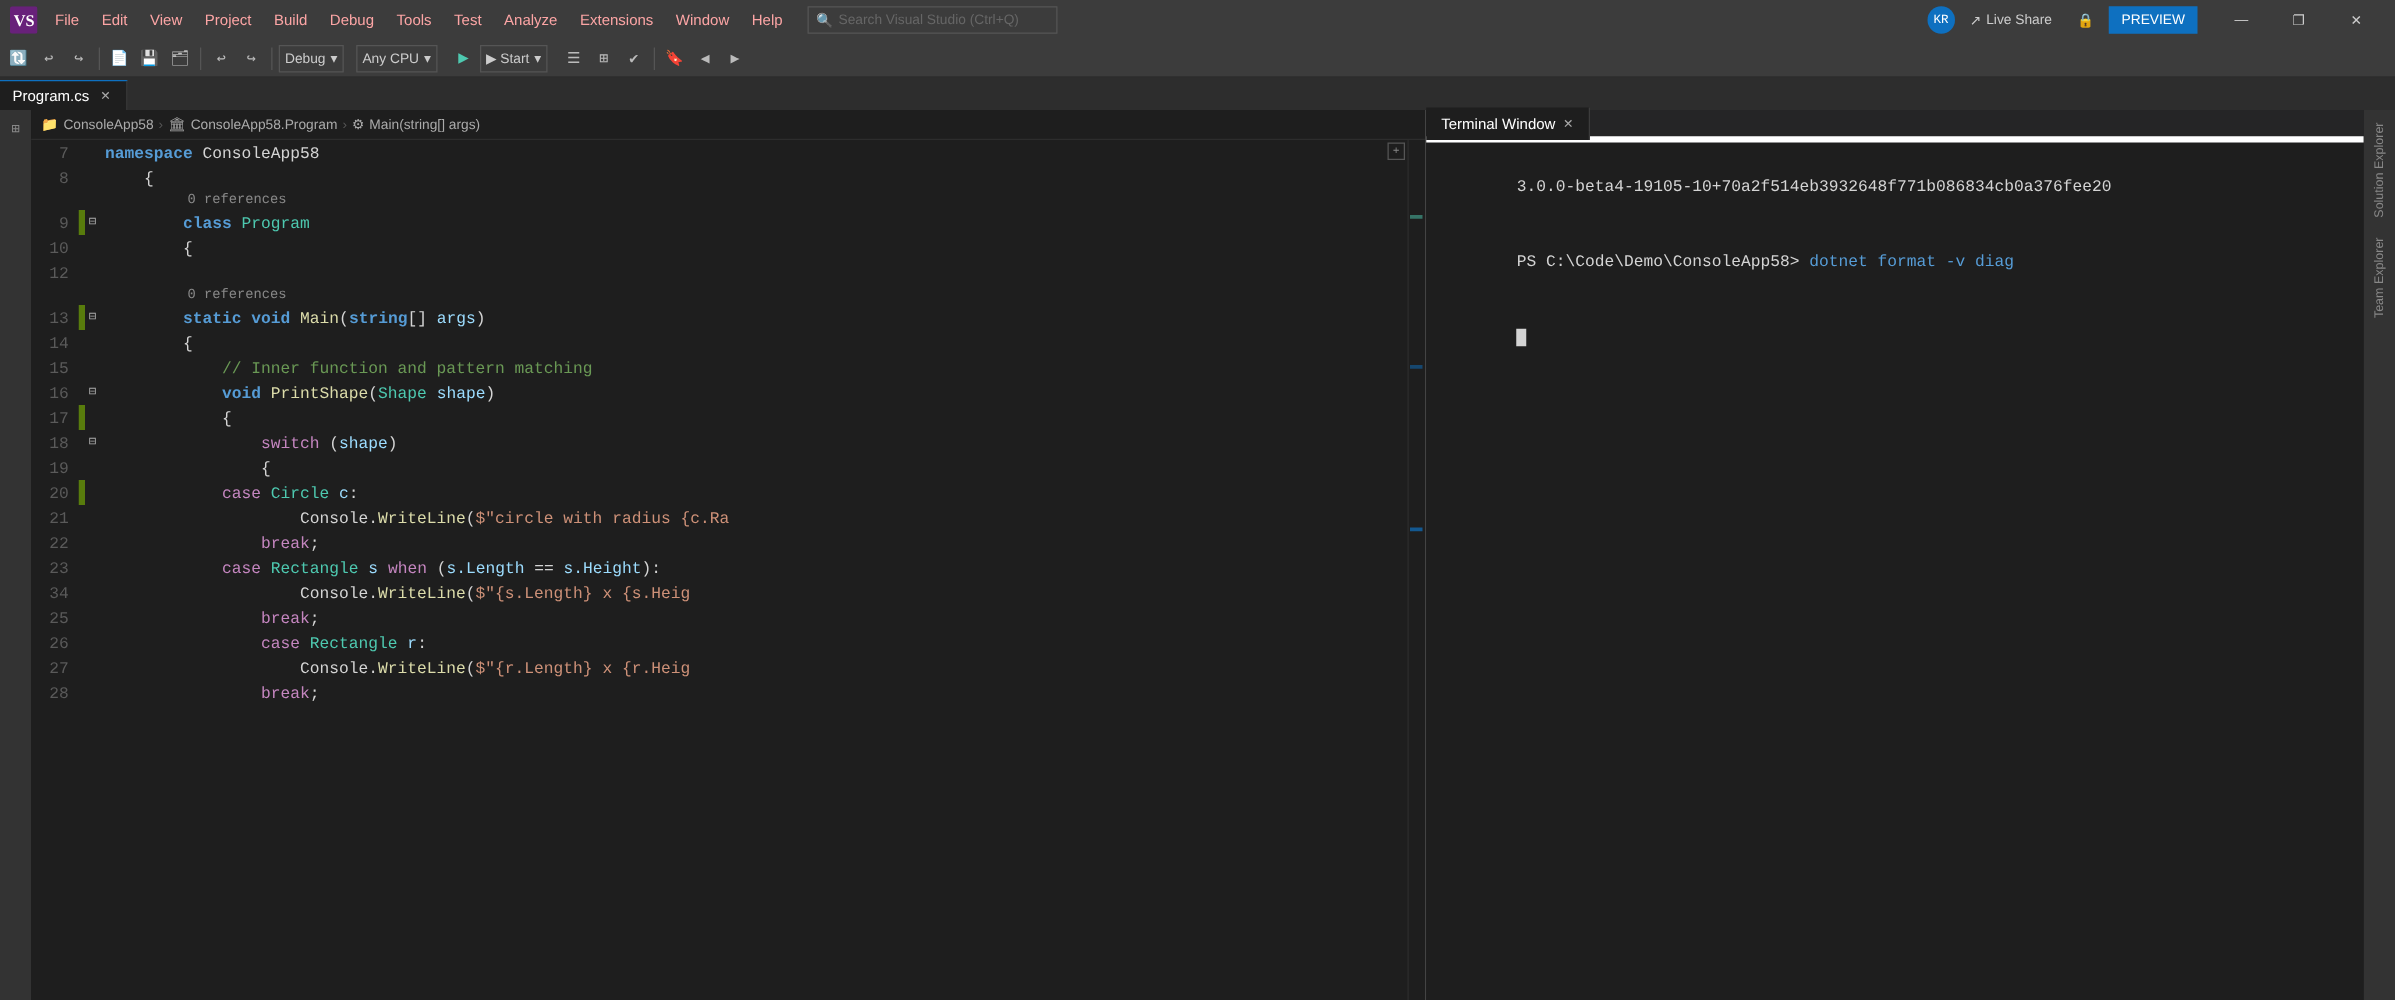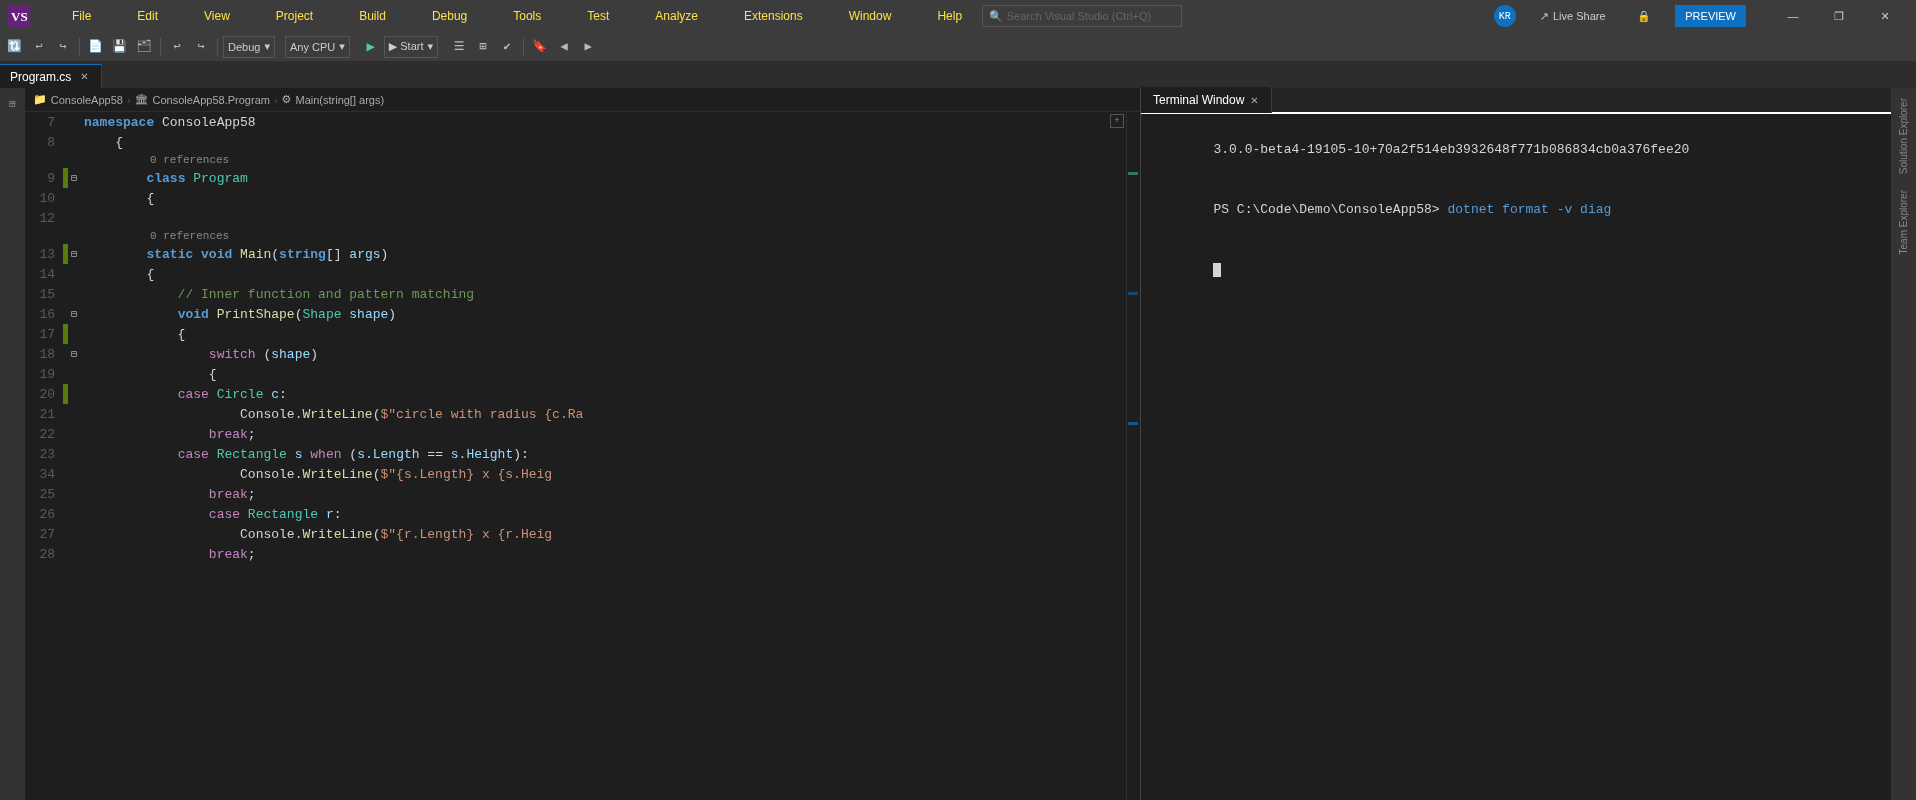--- a/index.html
+++ b/index.html
@@ -27,26 +27,25 @@
       align-items: center;
       gap: 2px;
       flex: 1;
     }
     .vs-logo {
       width: 22px;
       height: 22px;
       margin-right: 4px;
     }
     .menu-item {
-      color: #fde047;
+      color: #fca5a5;
       font-size: 12px;
       padding: 4px 8px;
       cursor: pointer;
       font-family: 'Segoe UI', sans-serif;
-      margin-left: 28px;
     }
 
     
     .search-bar {
       width: 200px;
       height: 22px;
       background: #3c3c3c;
       border: 1px solid #555;
       color: #aaa;
       font-size: 11px;
@@ -238,21 +237,21 @@
       display: flex;
       flex-direction: column;
       background: #1e1e1e;
       flex-shrink: 0;
     }
     #terminal-tab-bar {
       height: 26px;
       background: #252526;
       display: flex;
       align-items: center;
-      border-bottom: 2px solid #ffffff;
+      border-bottom: 5px solid #ffffff;
     }
     .terminal-tab {
       height: 26px;
       padding: 0 12px;
       display: flex;
       align-items: center;
       gap: 6px;
       font-size: 12px;
       font-family: 'Segoe UI', sans-serif;
       color: #fff;
@@ -328,21 +327,21 @@
       font-family: 'Segoe UI', sans-serif;
       display: flex;
       align-items: center;
       gap: 4px;
       cursor: pointer;
     }
 
     #top-right-area {
       display: flex;
       align-items: center;
-      gap: 16px;
+      gap: 4px;
       margin-left: auto;
     }
     .avatar-circle {
       width: 22px;
       height: 22px;
       border-radius: 50%;
       background: #0e70c0;
       display: flex;
       align-items: center;
       justify-content: center;

